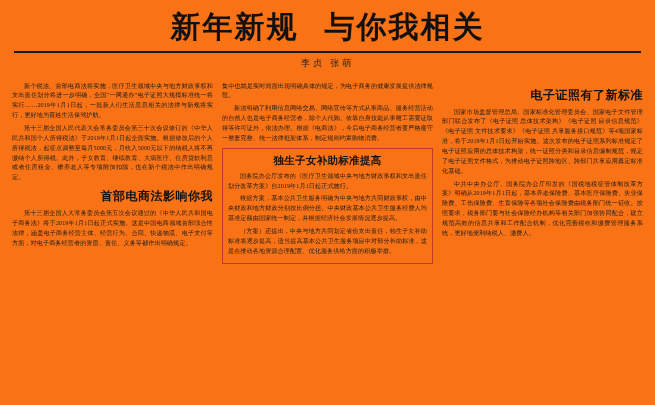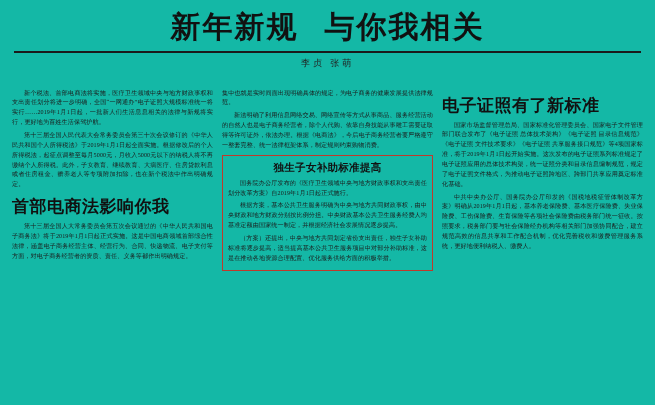--- a/index.html
+++ b/index.html
@@ -12,21 +12,21 @@
     background: #ffffff;
     font-family: "Liberation Serif", "DejaVu Serif", serif;
     overflow: hidden;
   }
   .page {
     position: relative;
     width: 655px;
     height: 405px;
     box-sizing: border-box;
     padding: 4px 12px 0 12px;
-    background: #14b8a6;
+    background: #f97316;
   }
   .masthead {
     text-align: center;
     padding-top: 6px;
   }
   .masthead-title {
     font-size: 30px;
     font-weight: bold;
     letter-spacing: 2px;
     color: #111;
@@ -39,21 +39,21 @@
   .rule {
     height: 2px;
     background: #1a1a1a;
     margin: 6px 2px 4px 2px;
   }
   .byline {
     text-align: center;
     font-size: 9px;
     color: #222;
     letter-spacing: 3px;
-    margin-bottom: 19px;
+    margin-bottom: 12px;
   }
   .columns {
     display: flex;
     gap: 9px;
     align-items: flex-start;
   }
   .col {
     flex: 1 1 0;
     min-width: 0;
   }
@@ -66,23 +66,23 @@
     text-align: justify;
     color: #1b1b1b;
     text-indent: 12px;
     margin: 0 0 3px 0;
     letter-spacing: 0.1px;
   }
   .body-text.noindent {
     text-indent: 0;
   }
   .sub-head {
-    font-size: 17px;
+    font-size: 12px;
     font-weight: bold;
-    text-align: left;
+    text-align: right;
     color: #111;
     margin: 5px 0 4px 0;
     letter-spacing: 0.5px;
   }
   .boxed {
     border: 1px solid #c0392b;
     padding: 4px 5px 3px 5px;
     margin: 4px 0 3px 0;
   }
   .boxed .box-head {

